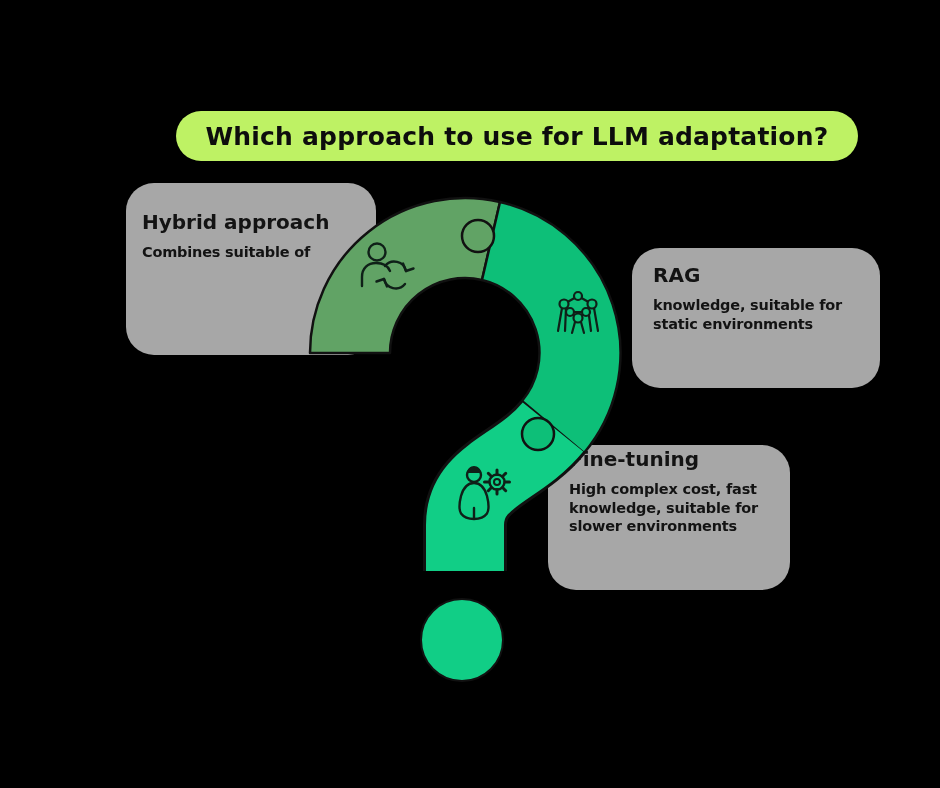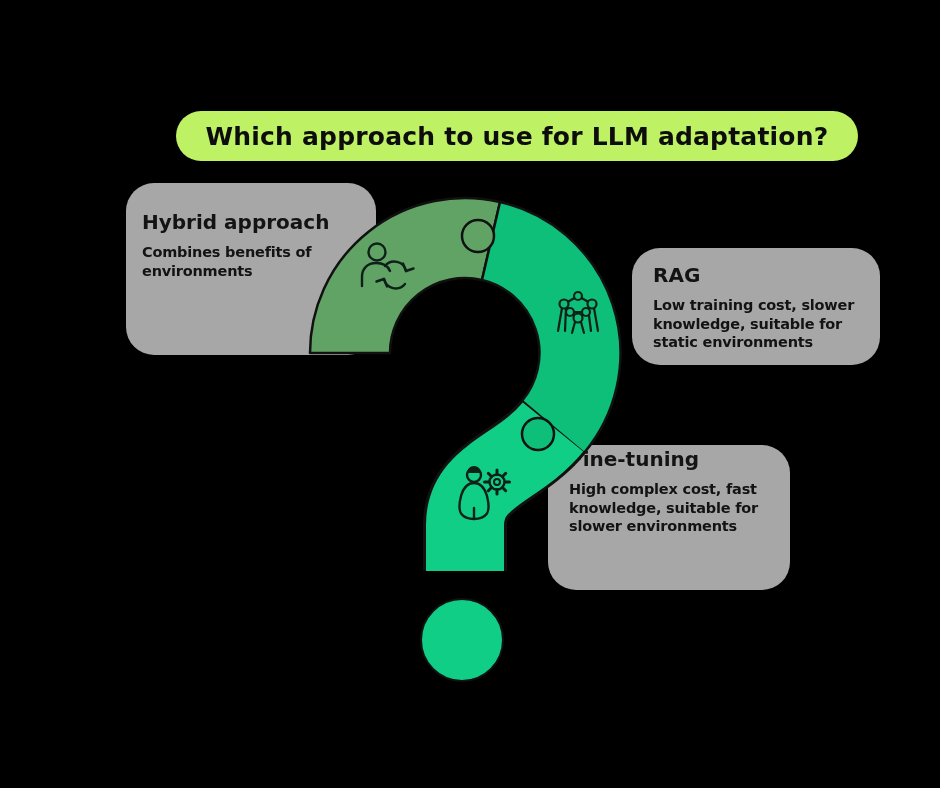--- a/index.html
+++ b/index.html
@@ -16,46 +16,44 @@
     font-size:25px;font-weight:bold;color:#0d0d0d;letter-spacing:0.2px;
   }
 
   .card{
     position:absolute;border-radius:28px;color:#131313;box-sizing:border-box;
   }
   .card .card-title{font-weight:bold;font-size:20px;line-height:24px;}
   .card .card-body{font-weight:bold;font-size:14.5px;line-height:18.5px;margin-top:9px;letter-spacing:-0.2px;}
 
   #card-hybrid{left:82px;top:183px;width:250px;height:172px;padding:27px 10px 0 16px;margin-left:44px;}
-  #card-rag{left:632px;top:248px;width:248px;height:117px;padding:15px 8px 0 21px;}
+  #card-rag{left:632px;top:248px;width:248px;height:140px;padding:15px 8px 0 21px;}
   #card-fine{left:548px;top:445px;width:242px;height:145px;padding:2px 8px 0 21px;}
 
   #qmark-svg{position:absolute;left:0;top:0;}
 </style>
 </head>
 <body>
 
 <div id="canvas" style="background: rgb(0, 0, 0);">
 
   <div class="pill" style="background: #bef264;">
     <span>Which approach to use for LLM adaptation?</span>
   </div>
 
   <div class="card" id="card-hybrid" style="background: rgb(167, 167, 167);">
     <div class="card-title">Hybrid approach</div>
     <div class="card-body">
-      <div>Combines benefits of</div>
-      <div>environments</div>
+      <div>Combines suitable of</div>
     </div>
   </div>
 
   <div class="card" id="card-rag" style="background: rgb(167, 167, 167);">
     <div class="card-title">RAG</div>
     <div class="card-body">
-      <div>Low training cost, slower</div>
       <div>knowledge, suitable for</div>
       <div>static environments</div>
     </div>
   </div>
 
   <div class="card" id="card-fine" style="background: rgb(167, 167, 167);">
     <div class="card-title">Fine-tuning</div>
     <div class="card-body">
       <div>High complex cost, fast</div>
       <div>knowledge, suitable for</div>

